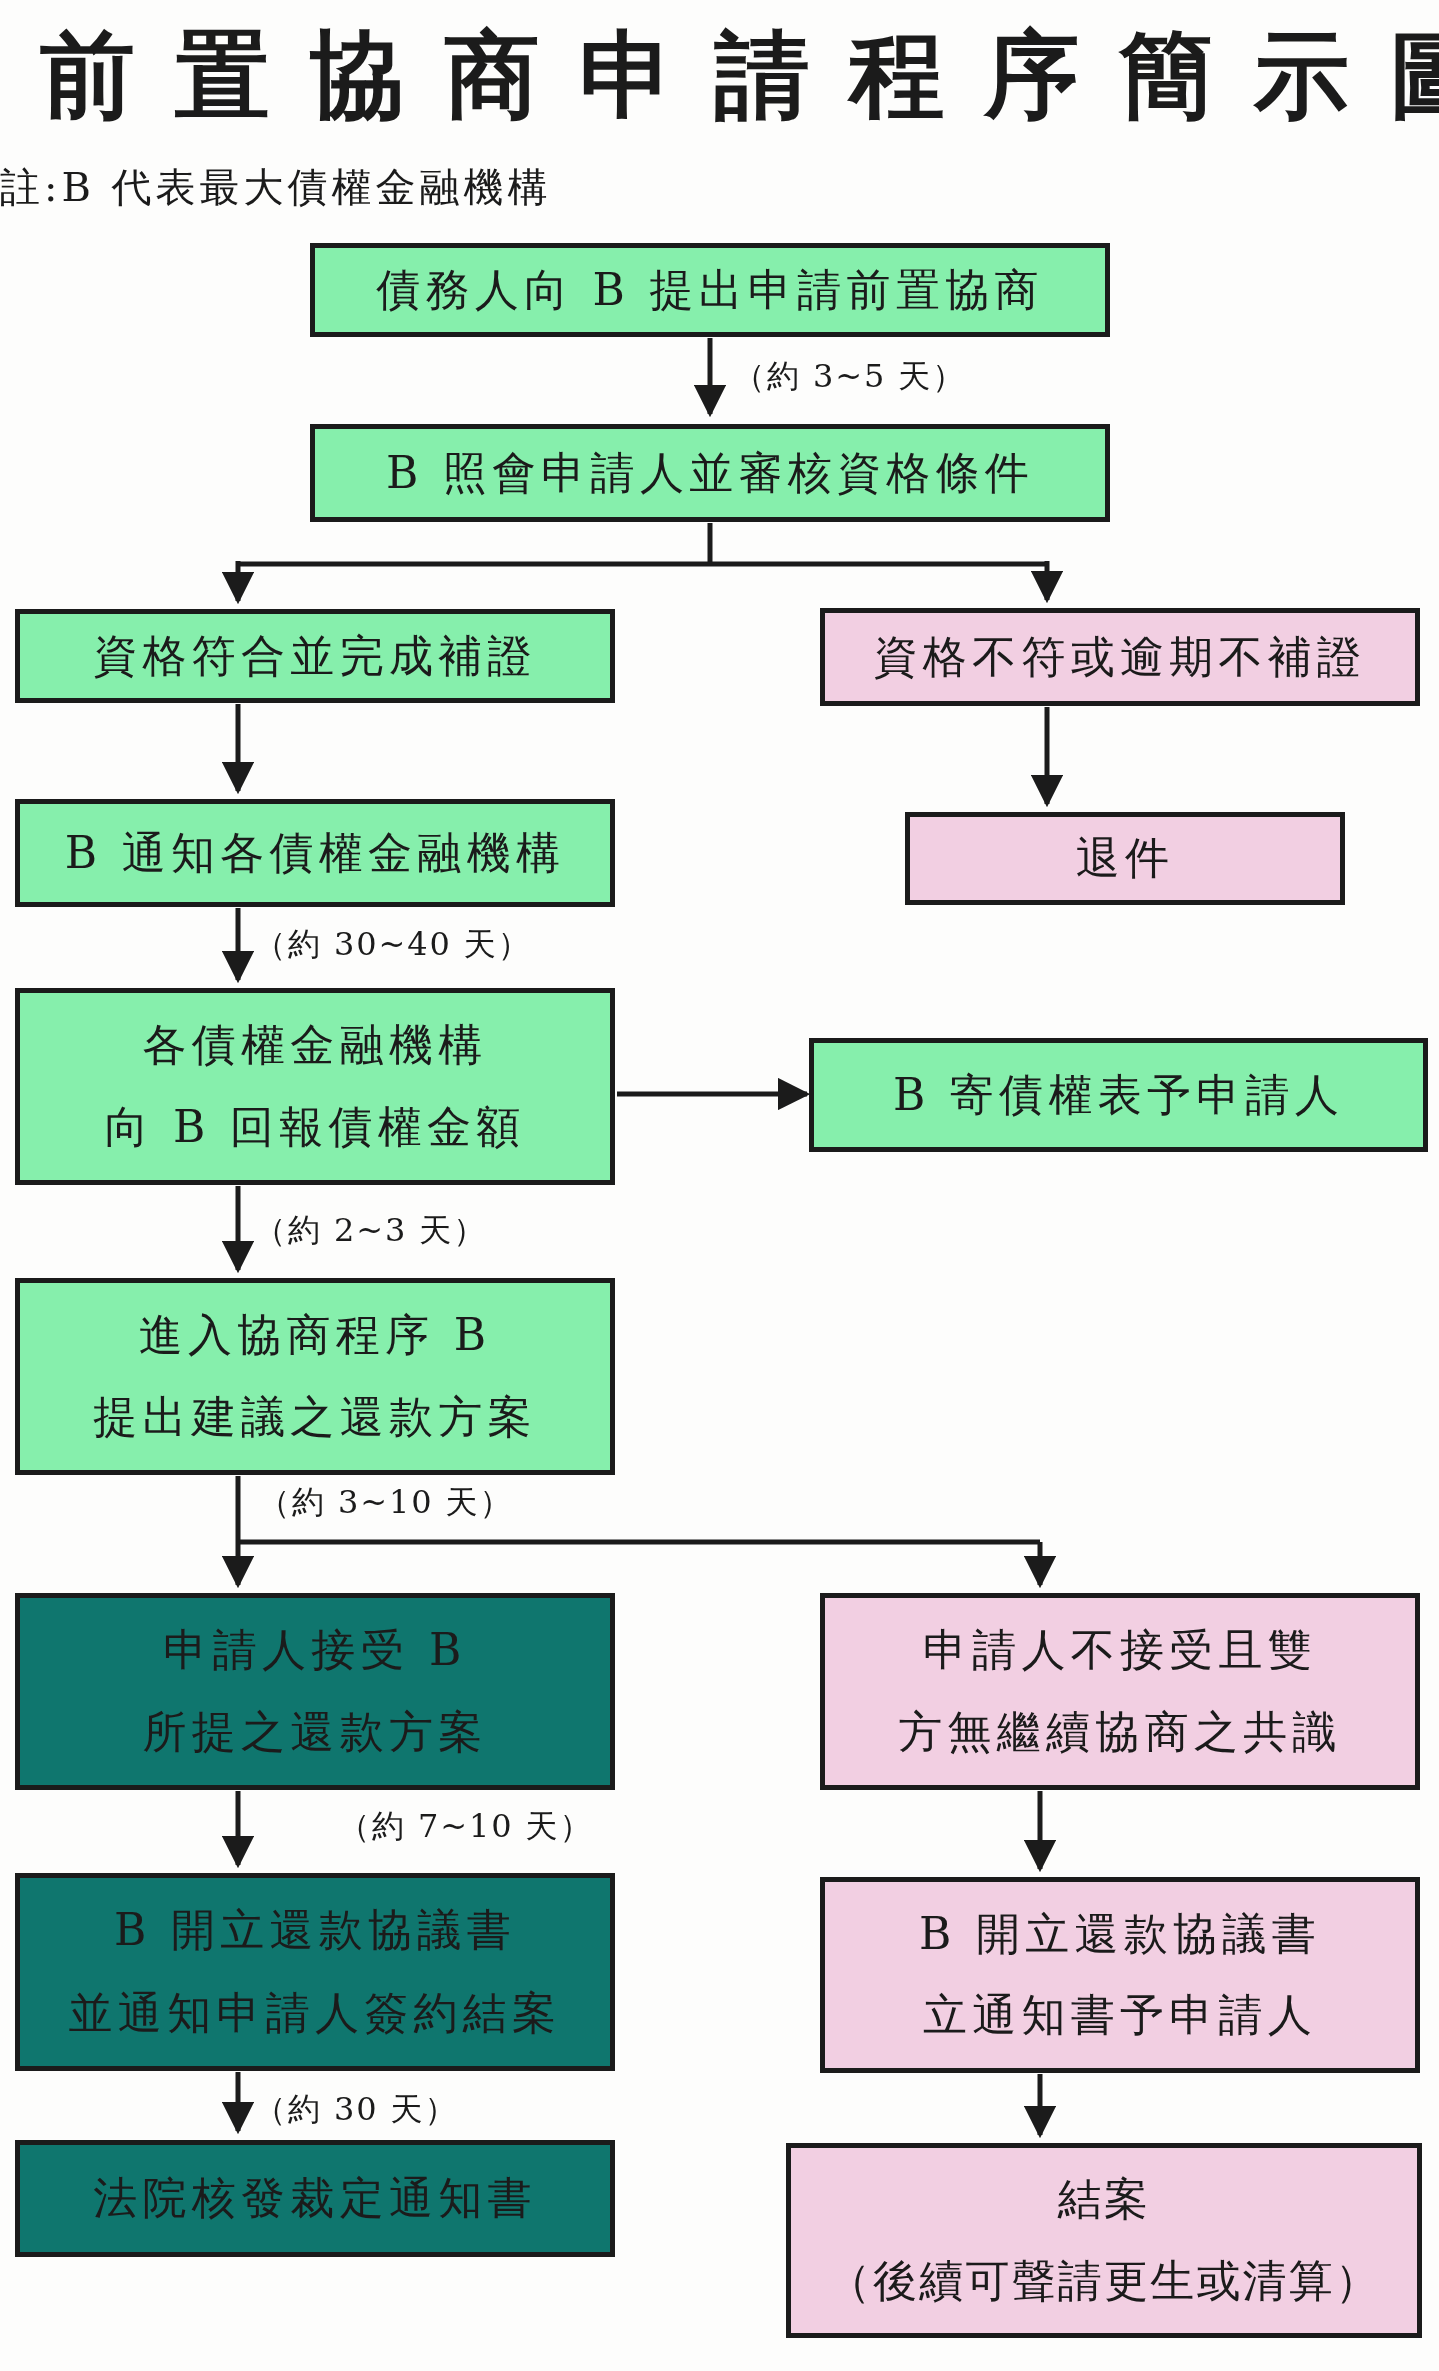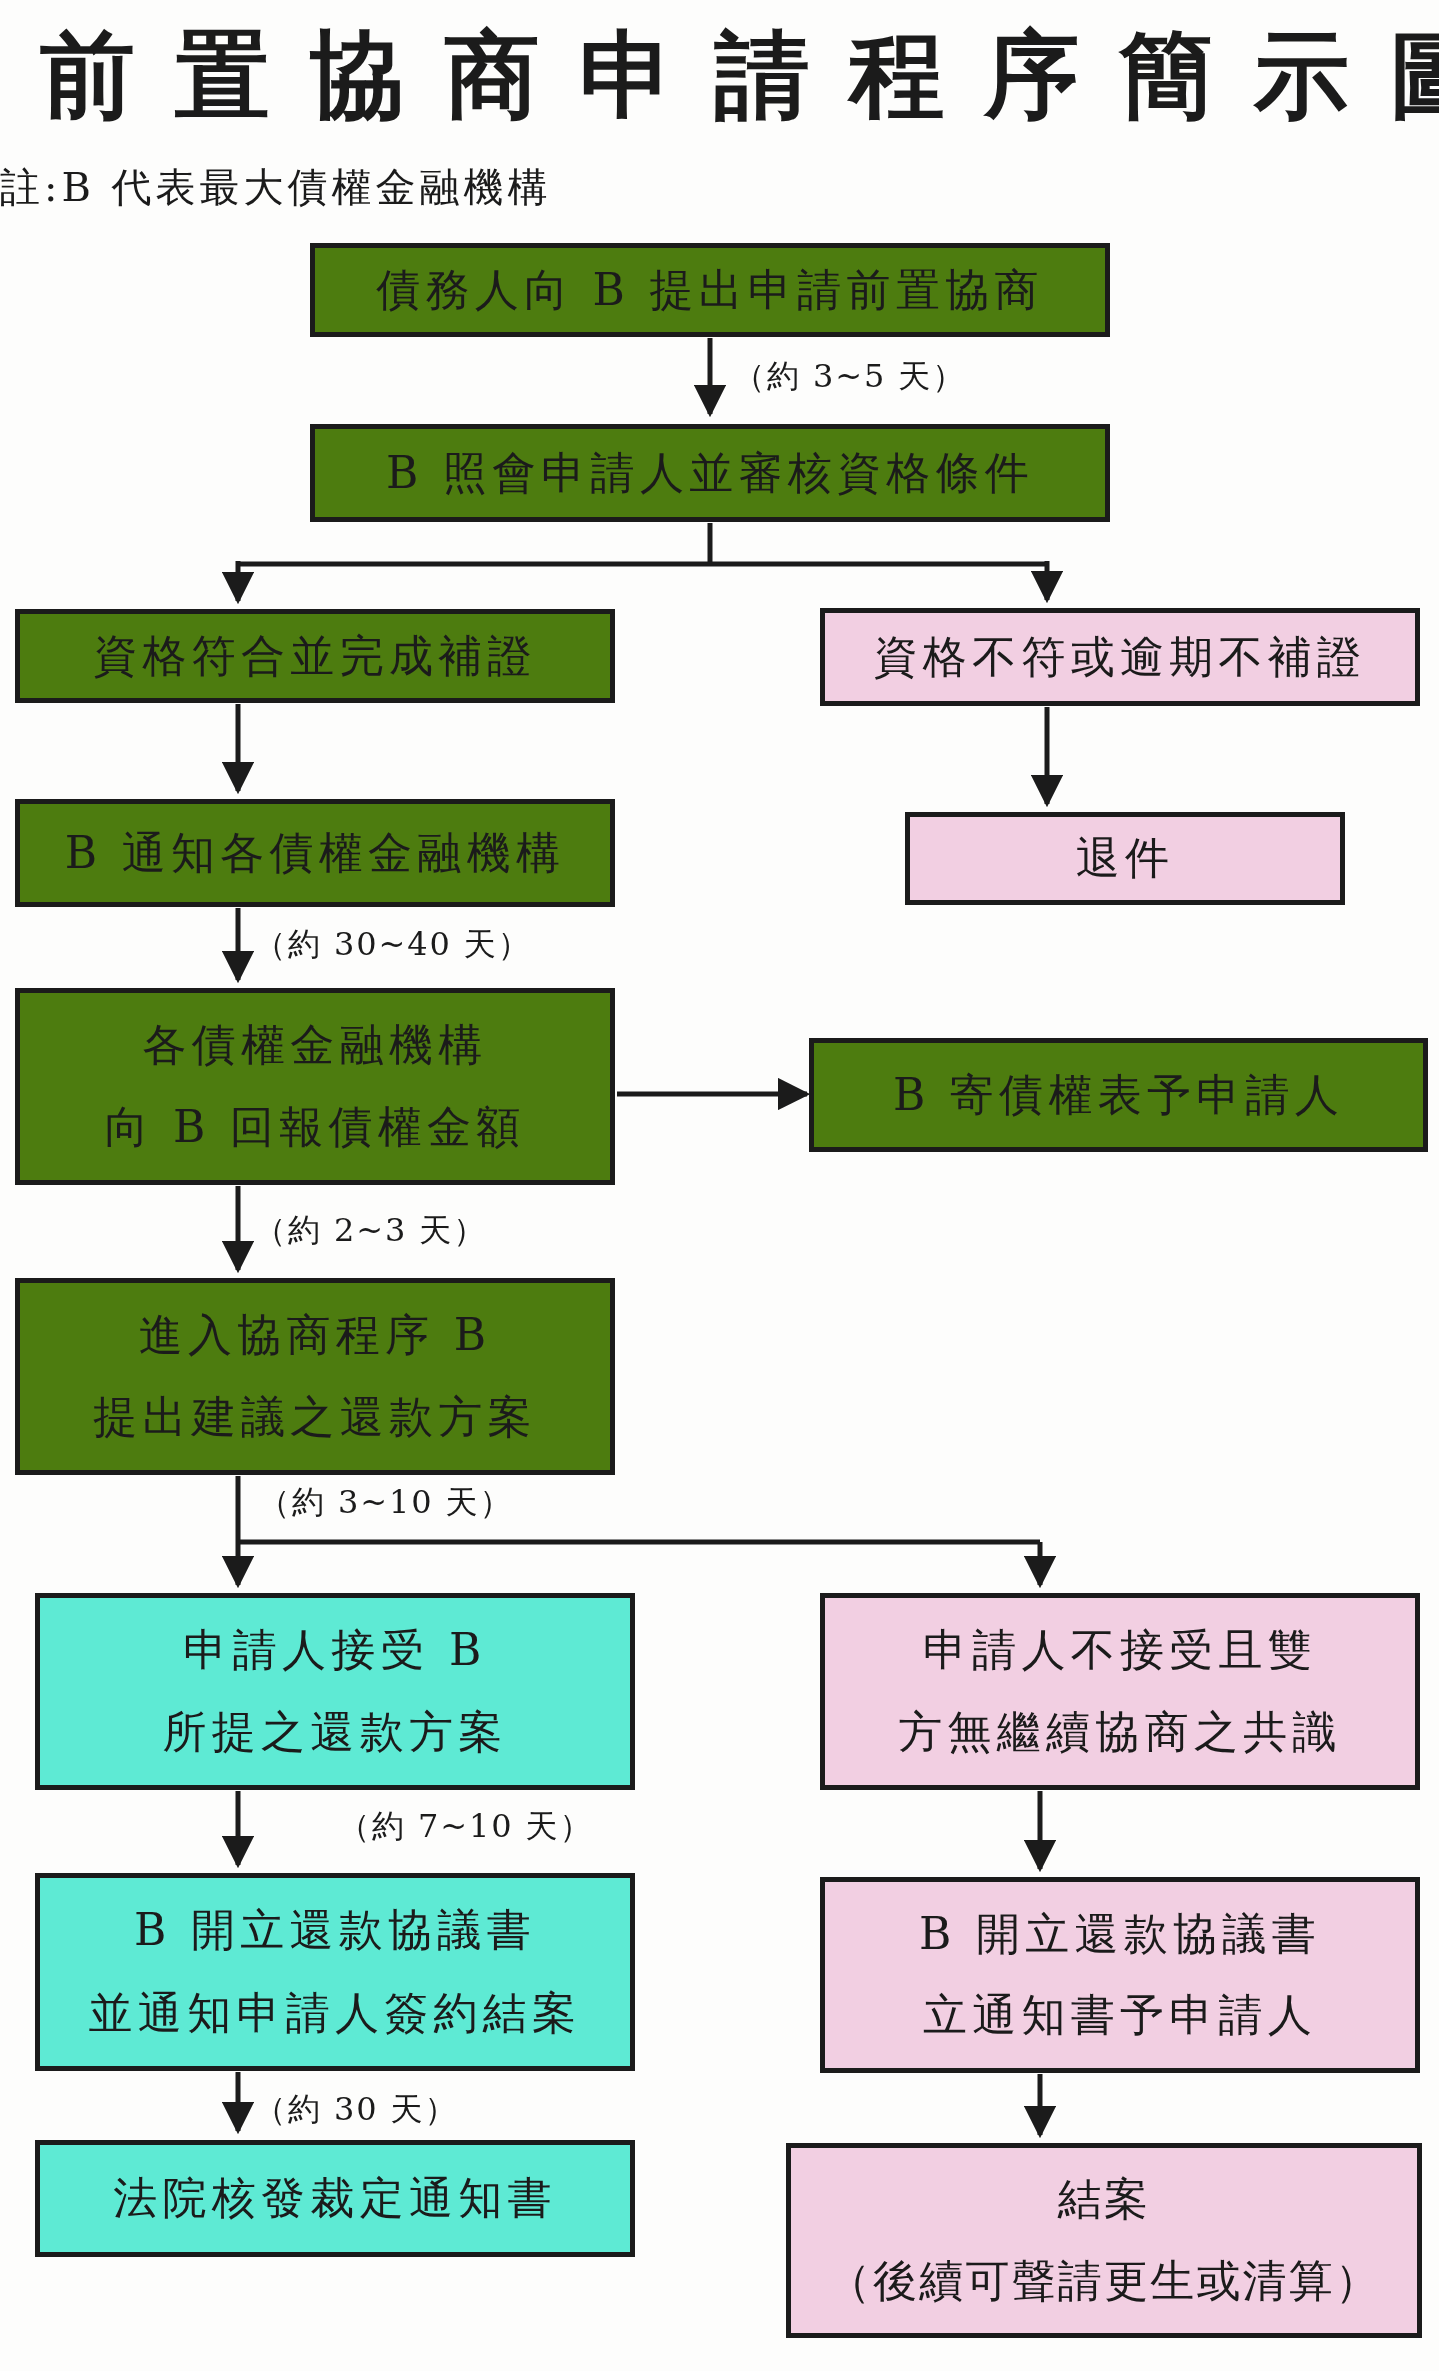--- a/index.html
+++ b/index.html
@@ -26,30 +26,30 @@
     text-align:left;
     font-size:40px;
     letter-spacing:0.10em;
     line-height:70px;
     white-space:nowrap;
   }
   .box{
     position:absolute;
     box-sizing:border-box;
     border:5px solid #1b1b1b;
-    background:#4d7c0f;
+    background:#86efac;
     display:flex;flex-direction:column;
     justify-content:space-evenly;align-items:center;
     font-size:44px;
     letter-spacing:0.12em;
     white-space:nowrap;
     text-align:center;
   }
   .box.pink{background:#f2cfe2;}
-  .box.yellow{background:#5eead4;margin-left:20px;}
+  .box.yellow{background:#0f766e;}
   .box .line{display:block;}
   .lbl{
     position:absolute;
     font-size:32px;
     letter-spacing:0.06em;
     line-height:48px;
     white-space:nowrap;
   }
   .arrows{position:absolute;left:0;top:0;width:1439px;height:2371px;pointer-events:none;}
 </style>

